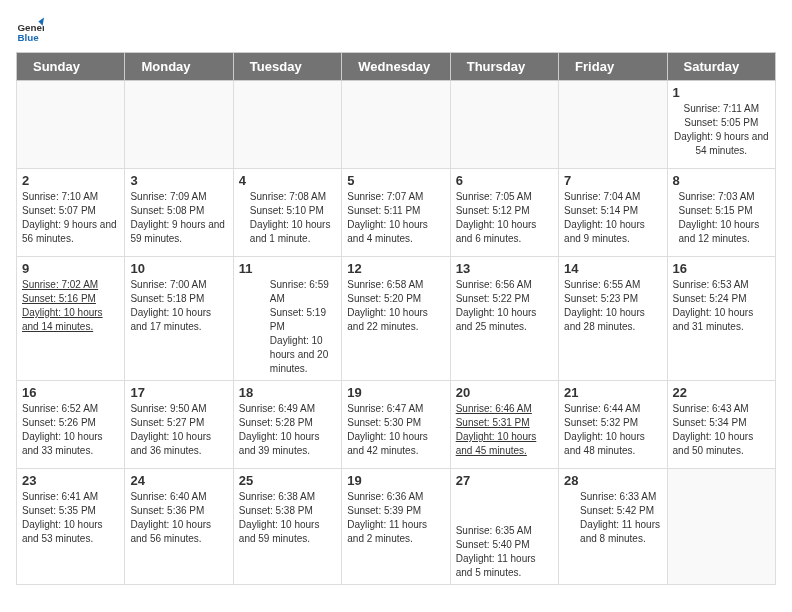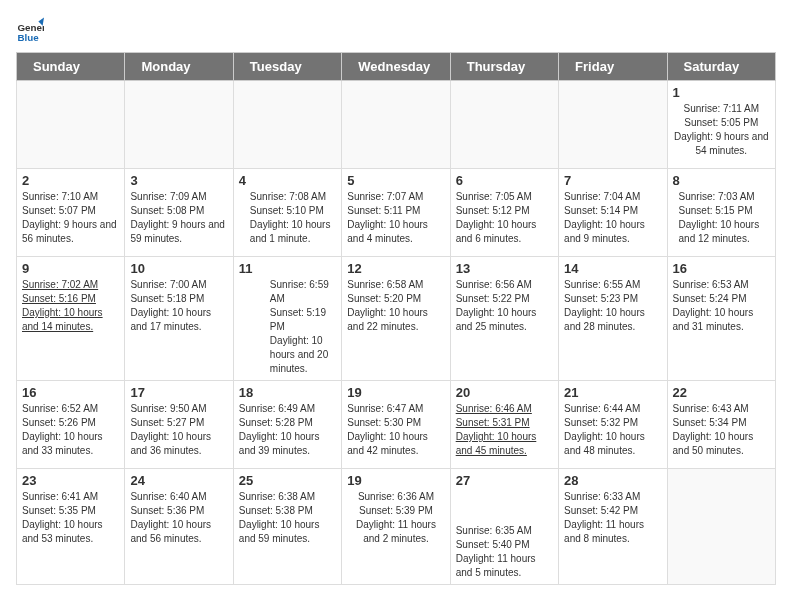--- a/index.html
+++ b/index.html
@@ -267,32 +267,32 @@
 Daylight: 10 hours and 56 minutes.</div>
         </td>
         <td>
           <div class="day-num">25</div>
           <div class="day-info" style="white-space: pre-line;">Sunrise: 6:38 AM
 Sunset: 5:38 PM
 Daylight: 10 hours and 59 minutes.</div>
         </td>
         <td>
           <div class="day-num">19</div>
-          <div class="day-info" style="white-space: pre-line; text-align: center;">Sunrise: 6:36 AM
+          <div class="day-info" style="white-space: pre-line;">Sunrise: 6:36 AM
 Sunset: 5:39 PM
 Daylight: 11 hours and 2 minutes.</div>
         </td>
         <td>
           <div class="day-num">27</div>
           <div class="day-info" style="white-space: pre-line; margin-top: 36px;">Sunrise: 6:35 AM
 Sunset: 5:40 PM
 Daylight: 11 hours and 5 minutes.</div>
         </td>
         <td>
           <div class="day-num">28</div>
-          <div class="day-info" style="white-space: pre-line;">Sunrise: 6:33 AM
+          <div class="day-info" style="white-space: pre-line; margin-left: 16px;">Sunrise: 6:33 AM
 Sunset: 5:42 PM
 Daylight: 11 hours and 8 minutes.</div>
         </td>
         <td class="empty"></td>
       </tr>
     </tbody>
 </table>
 
 </body></html>

